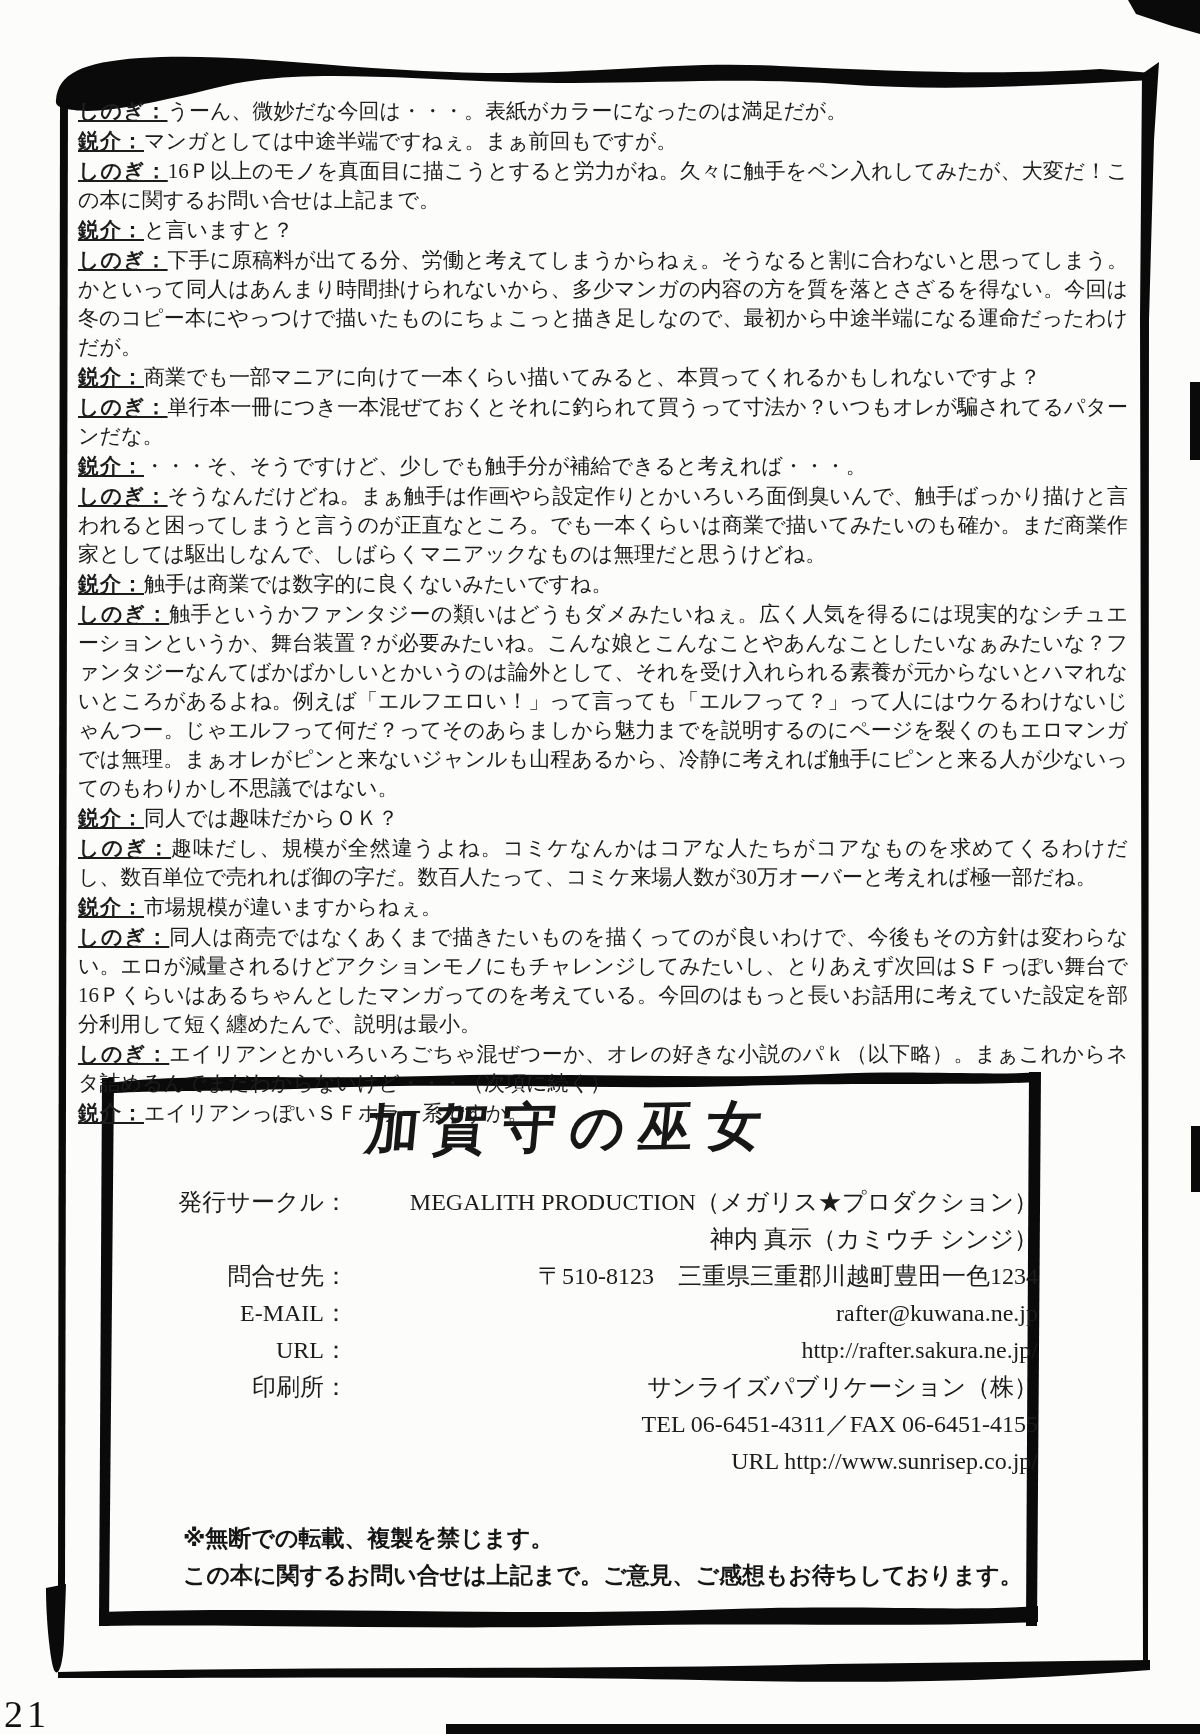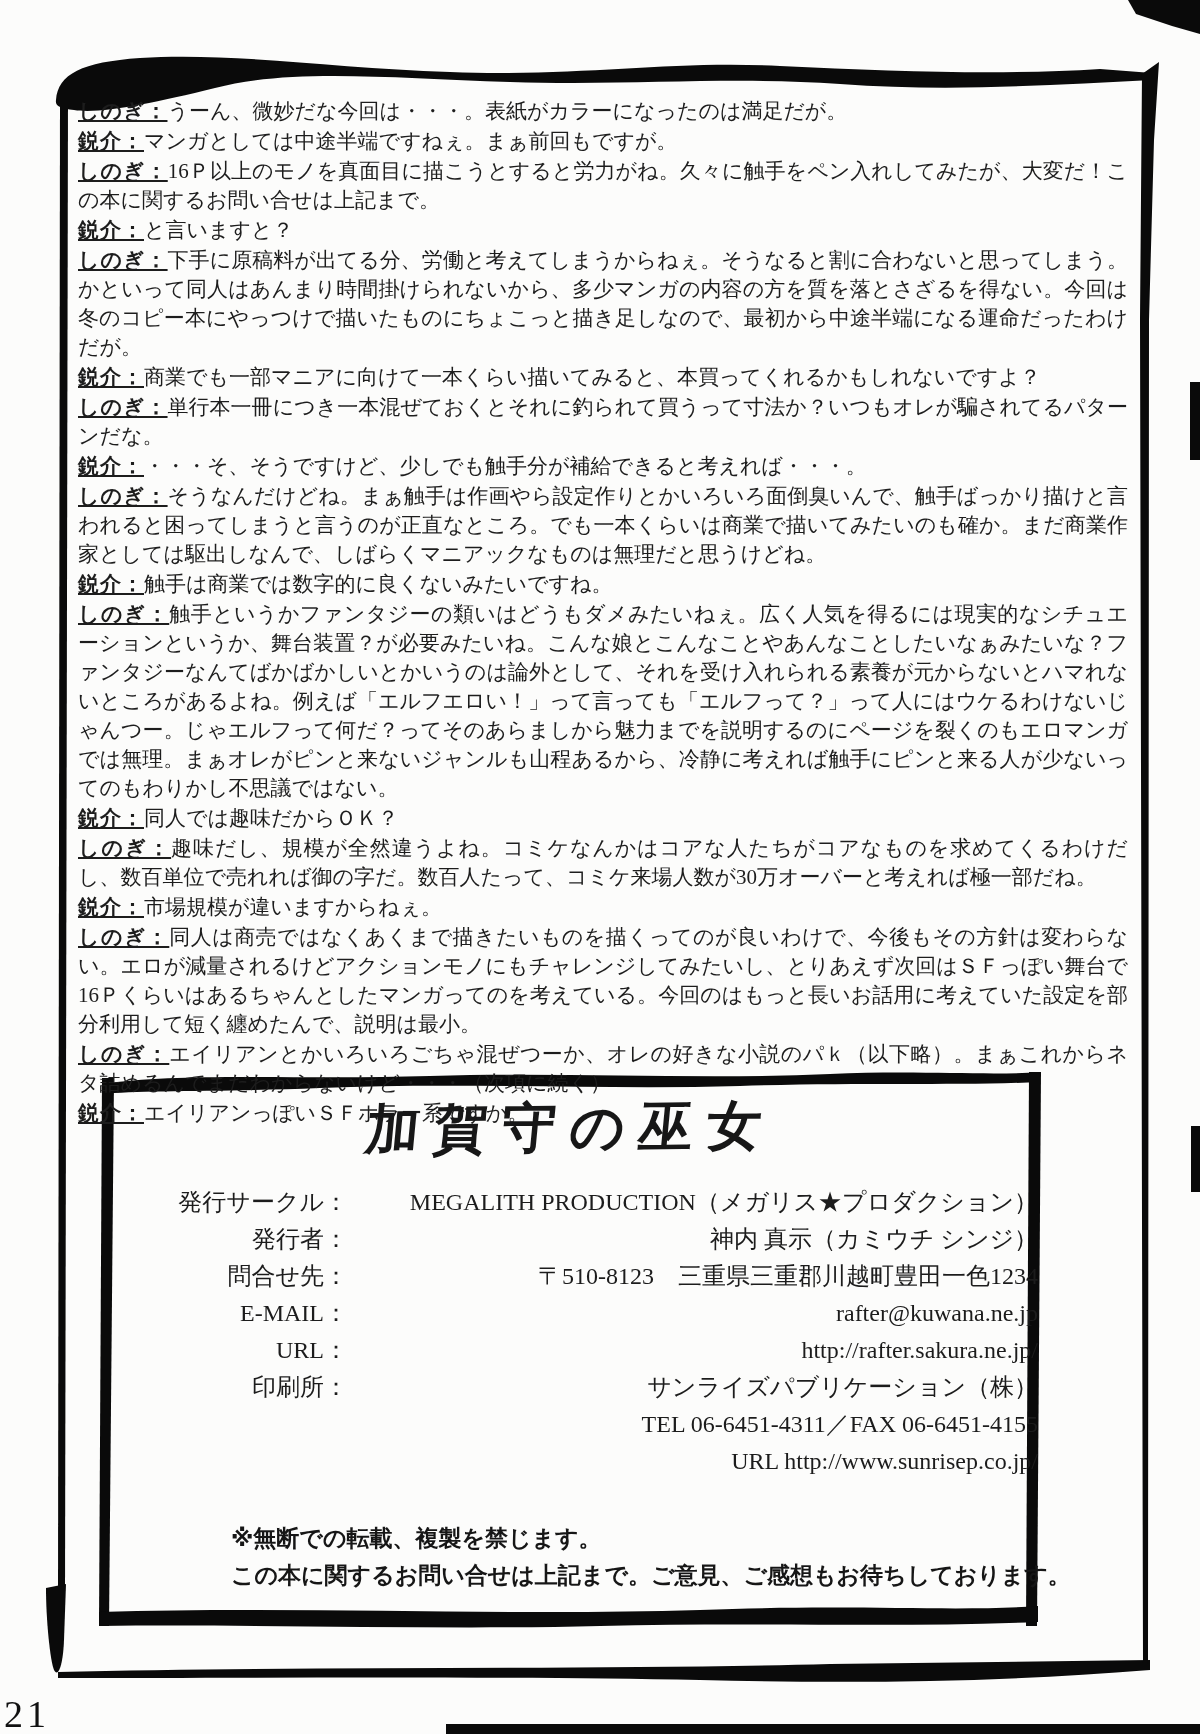--- a/index.html
+++ b/index.html
@@ -45,21 +45,20 @@
     font-size:24px;line-height:37px;
   }
   .irow{display:flex;}
   .ilabel{flex:0 0 245px;text-align:right;white-space:pre;}
   .ival{flex:1;text-align:right;white-space:pre;padding-left:3px;}
   .box-notes{
     position:absolute;top:448px;left:80px;width:840px;
     font-family:"Liberation Sans","DejaVu Sans",sans-serif;
     font-weight:bold;font-size:23px;line-height:37px;
     color:#161616;
-    margin-left:48px;
   }
   .pagenum{
     position:absolute;left:4px;top:1692px;
     font-size:38px;letter-spacing:4px;color:#111;
     font-family:"Liberation Serif","DejaVu Serif",serif;
   }
 </style>
 </head>
 <body>
 
@@ -130,21 +129,20 @@
 
   <div class="colophon">
     <div class="box-title">加賀守の巫女</div>
     <div class="box-info" id="info-rows">
   <div class="irow">
           <span class="ilabel">発行サークル：</span>
           <span class="ival">MEGALITH PRODUCTION（メガリス★プロダクション）</span>
         </div>
 
   <div class="irow">
-          <span class="ilabel">発行者：</span>
           <span class="ival">神内 真示（カミウチ シンジ）</span>
         </div>
 
   <div class="irow">
           <span class="ilabel">問合せ先：</span>
           <span class="ival">〒510-8123　三重県三重郡川越町豊田一色1234</span>
         </div>
 
   <div class="irow">
           <span class="ilabel">E-MAIL：</span>

